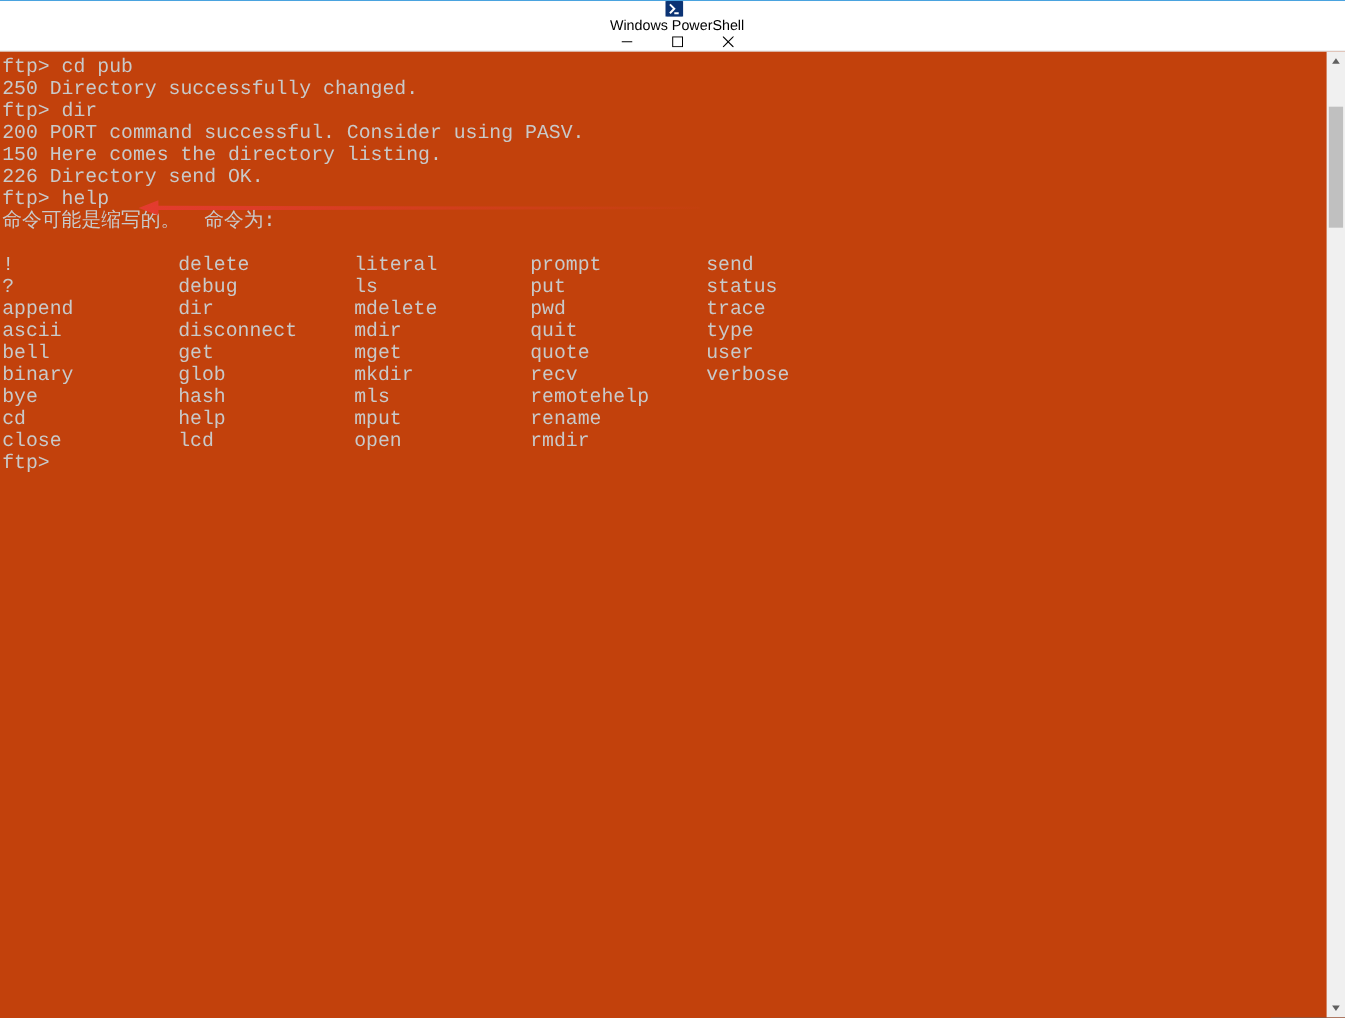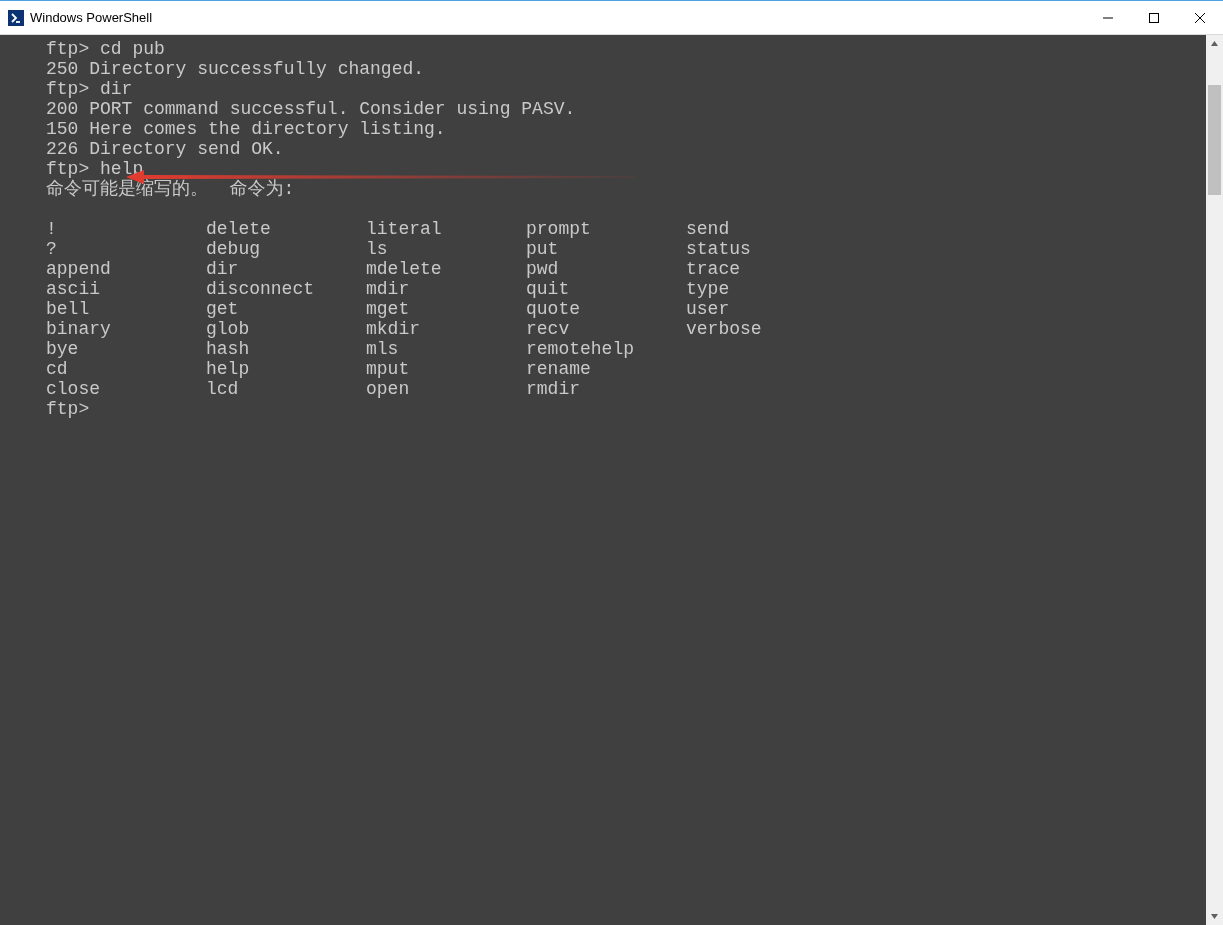--- a/index.html
+++ b/index.html
@@ -9,26 +9,27 @@
     overflow:hidden;
   }
   .window{
     width:1223px;height:925px;
     background:#fff;
     border-top:1px solid #4aa3df;
     box-sizing:border-box;
     display:flex;flex-direction:column;
   }
   .titlebar{
-    height:34px;
+    height:46px;
     background:#fff;
     display:flex;align-items:center;
     border-bottom:1px solid #d9d9d9;
     padding-left:8px;
     box-sizing:border-box;
+    flex-direction:column;
   }
   .app-icon{
     width:16px;height:16px;
     background:#0b3374;
     display:flex;align-items:center;justify-content:center;
     position:relative;
     margin-right:6px;
   }
   .app-icon svg{display:block;}
   .title-text{
@@ -38,23 +39,22 @@
   .win-controls{display:flex;height:100%;}
   .win-btn{
     width:46px;height:100%;
     display:flex;align-items:center;justify-content:center;
     font-size:12px;color:#000;
     cursor:default;
   }
   .win-btn svg{display:block;}
   .terminal-wrap{
     flex:1;display:flex;
-    background:#404040;
+    background:#c2410c;
     position:relative;
-    padding-left:44px;
   }
   .terminal{
     flex:1;
     color:#c9c9c9;
     font-family:Consolas,"Courier New",monospace;
     font-size:18px;
     line-height:20px;
     padding:4px 0 0 2px;
     white-space:pre;
     position:relative;

